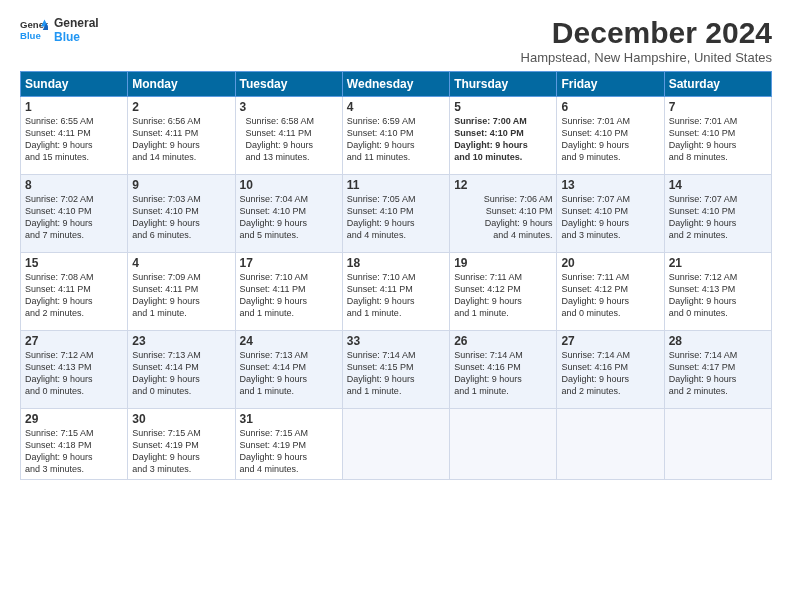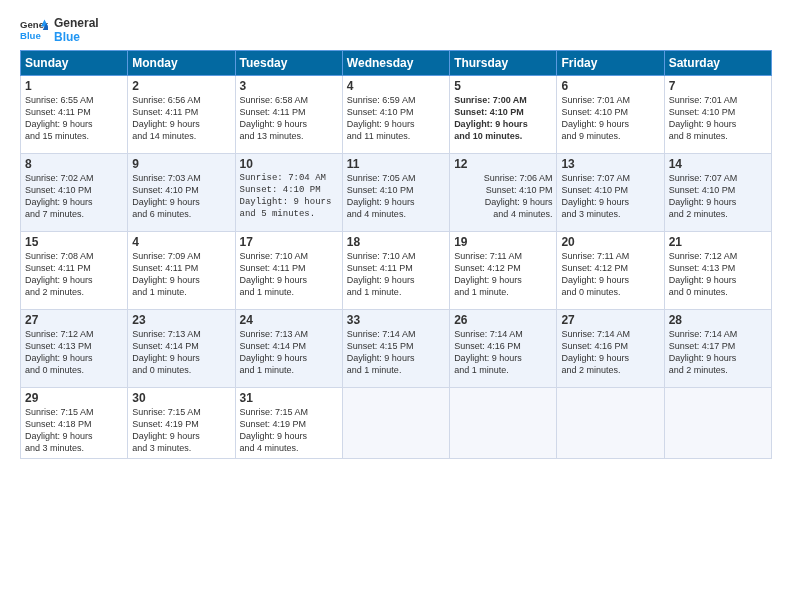--- a/index.html
+++ b/index.html
@@ -95,20 +95,24 @@
         <text x="0" y="14" font-size="11" font-weight="bold" fill="#333" font-family="Arial">General</text>
         <text x="0" y="26" font-size="11" font-weight="bold" fill="#2196F3" font-family="Arial">Blue</text>
         <polygon points="28,4 32,12 24,12" fill="#2196F3"></polygon>
         <polygon points="30,8 34,16 26,16" fill="#1565C0"></polygon>
       </svg>
       <div style="margin-left:2px;">
         <div style="font-size:12px;font-weight:bold;color:#333;">General</div>
         <div style="font-size:12px;font-weight:bold;color:#2196F3;">Blue</div>
       </div>
     </div>
+    <div class="title-block">
+      <div class="month-title">December 2024</div>
+      <div class="location">Hampstead, New Hampshire, United States</div>
+    </div>
   </div>
 
   <table>
     <thead>
       <tr>
 
       <th>Sunday</th>
           <th>Monday</th>
           <th>Tuesday</th>
           <th>Wednesday</th>
@@ -129,21 +133,21 @@
           </td>
           <td>
             <span class="day-num">2</span>
             <div class="day-info" style="white-space: pre-line;">Sunrise: 6:56 AM
 Sunset: 4:11 PM
 Daylight: 9 hours
 and 14 minutes.</div>
           </td>
           <td>
             <span class="day-num">3</span>
-            <div class="day-info" style="white-space: pre-line;">Sunrise: 6:58 AM
+            <div class="day-info" style="white-space: pre-line; margin-left: 6px;">Sunrise: 6:58 AM
 Sunset: 4:11 PM
 Daylight: 9 hours
 and 13 minutes.</div>
           </td>
           <td>
             <span class="day-num">4</span>
             <div class="day-info" style="white-space: pre-line;">Sunrise: 6:59 AM
 Sunset: 4:10 PM
 Daylight: 9 hours
 and 11 minutes.</div>
@@ -180,21 +184,21 @@
           </td>
           <td>
             <span class="day-num">9</span>
             <div class="day-info" style="white-space: pre-line;">Sunrise: 7:03 AM
 Sunset: 4:10 PM
 Daylight: 9 hours
 and 6 minutes.</div>
           </td>
           <td>
             <span class="day-num">10</span>
-            <div class="day-info" style="white-space: pre-line; font-family: Liberation Mono, monospace;">Sunrise: 7:04 AM
+            <div class="day-info" style="white-space: pre-line;">Sunrise: 7:04 AM
 Sunset: 4:10 PM
 Daylight: 9 hours
 and 5 minutes.</div>
           </td>
           <td>
             <span class="day-num">11</span>
             <div class="day-info" style="white-space: pre-line;">Sunrise: 7:05 AM
 Sunset: 4:10 PM
 Daylight: 9 hours
 and 4 minutes.</div>

